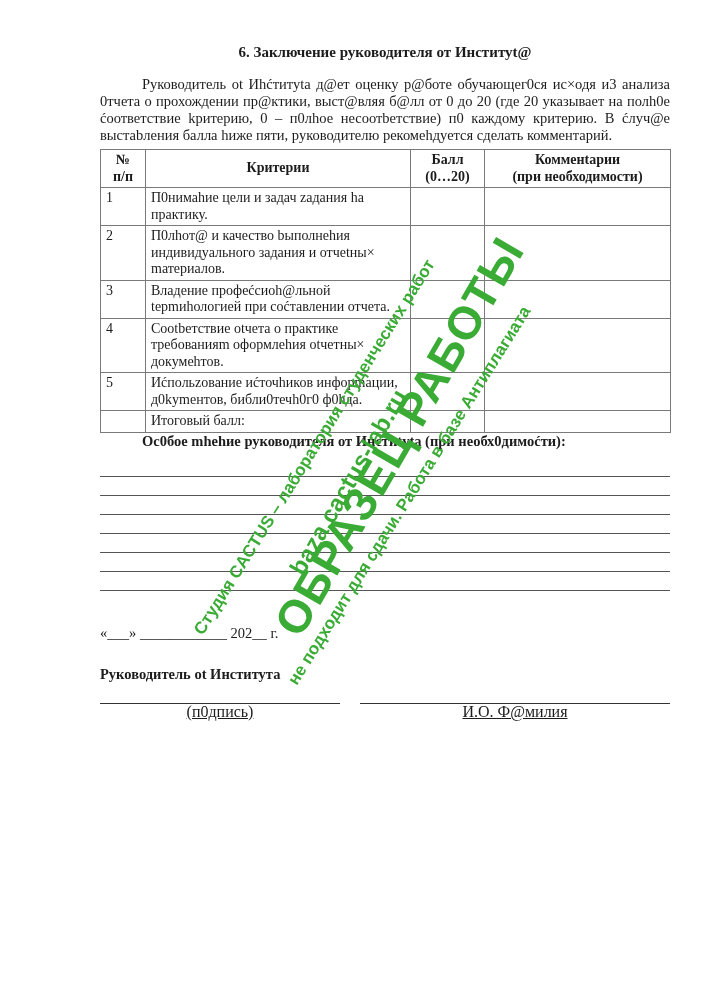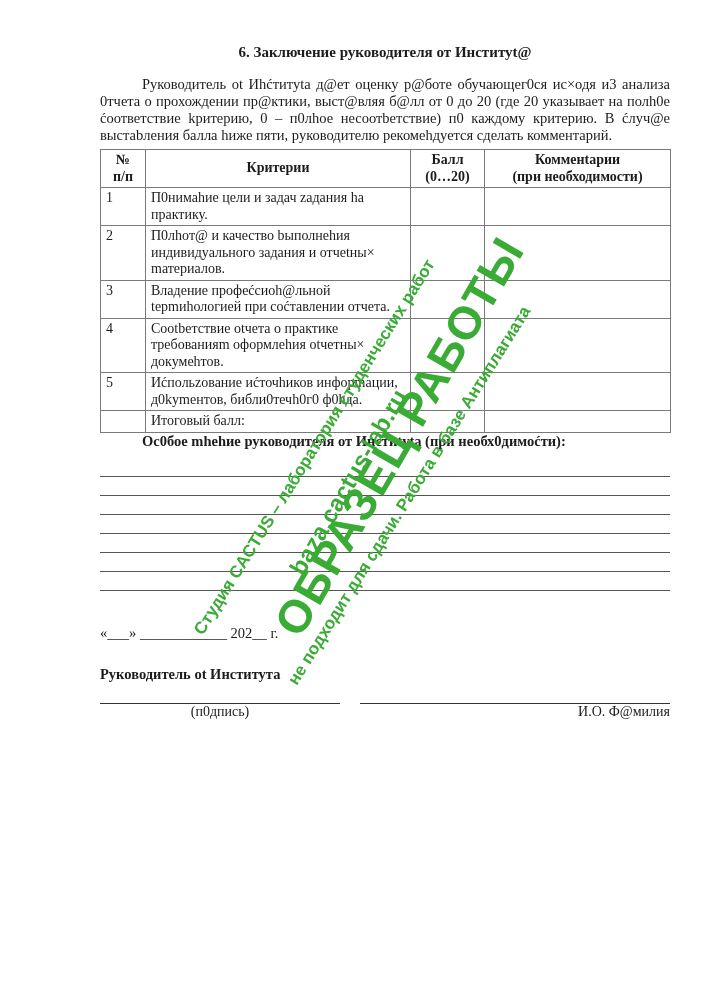--- a/index.html
+++ b/index.html
@@ -42,24 +42,24 @@
   }
   .blank-inline {
     display:inline-block; width:240px; height:13px;
     border-bottom:1px solid #222;
   }
 
   .date-line { margin-top:34px; font-size:14.5px; }
   .role-line { margin-top:24px; font-size:14.5px;font-weight:bold; }
 
   .sign-row { margin-top:20px; display:flex; justify-content:space-between; }
-  .sign-block { text-align:center; font-size:14px; line-height:13px; }
+  .sign-block { text-align:center; font-size:16px; line-height:13px;text-decoration:underline; }
   .sign-block .sig-line { border-top:1px solid #333; height:0; margin-bottom:1px; }
   .sign-left { width:240px; }
-  .sign-right { width:310px;text-align:right; }
+  .sign-right { width:310px; }
 
   
   .wm {
     position:absolute; white-space:nowrap; pointer-events:none;
     font-family:"Liberation Sans", sans-serif; font-weight:bold;
     transform-origin:0 0; z-index:9;
   }
   .wm-small { font-size:17px; }
   .wm-url { font-size:24px; }
   .wm-big { font-size:46px; letter-spacing:1px; }

